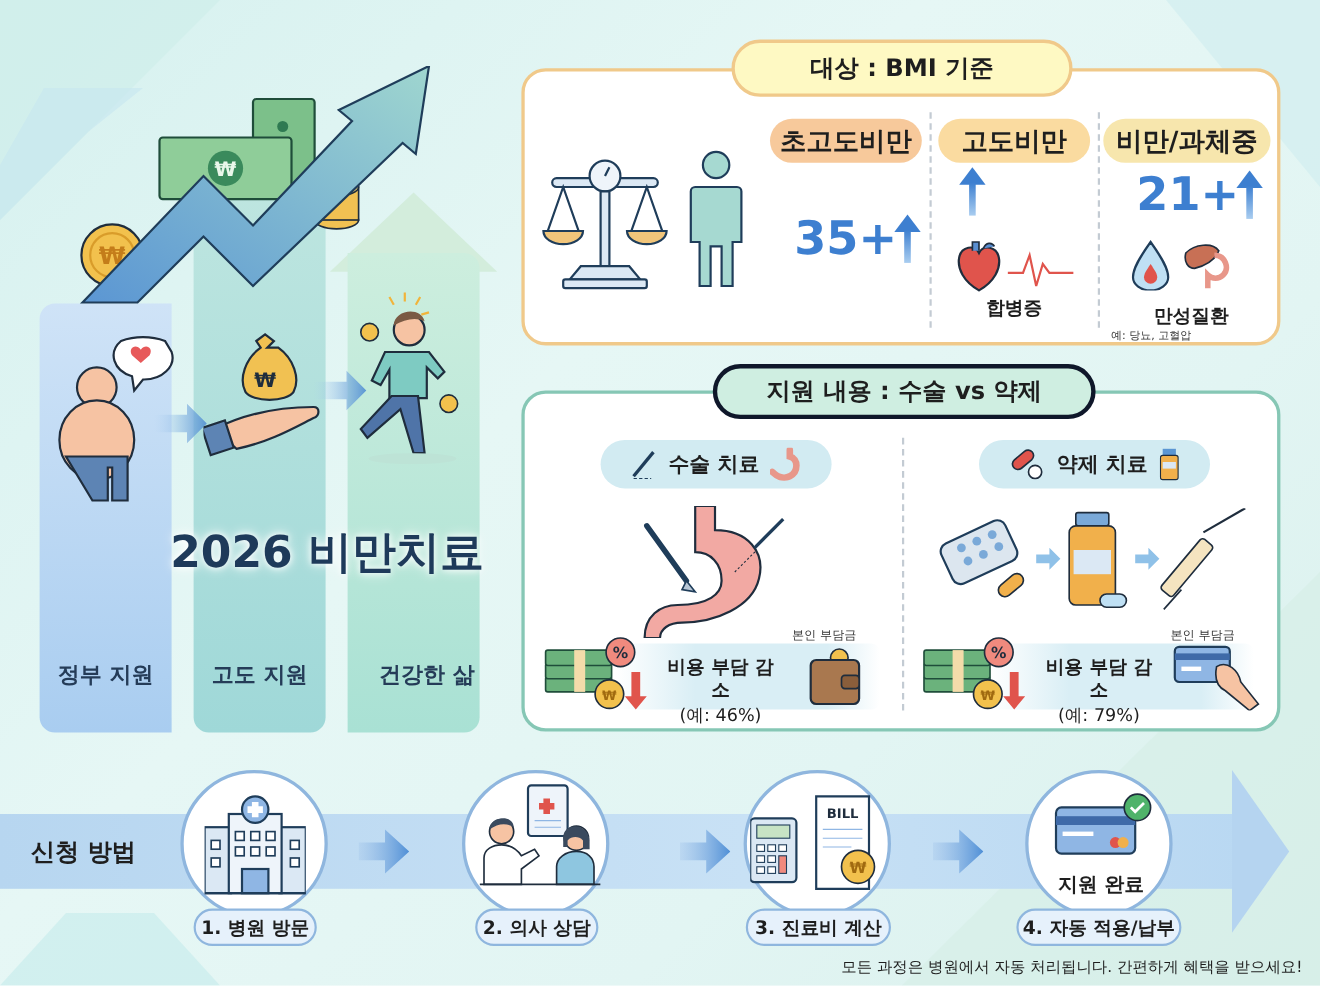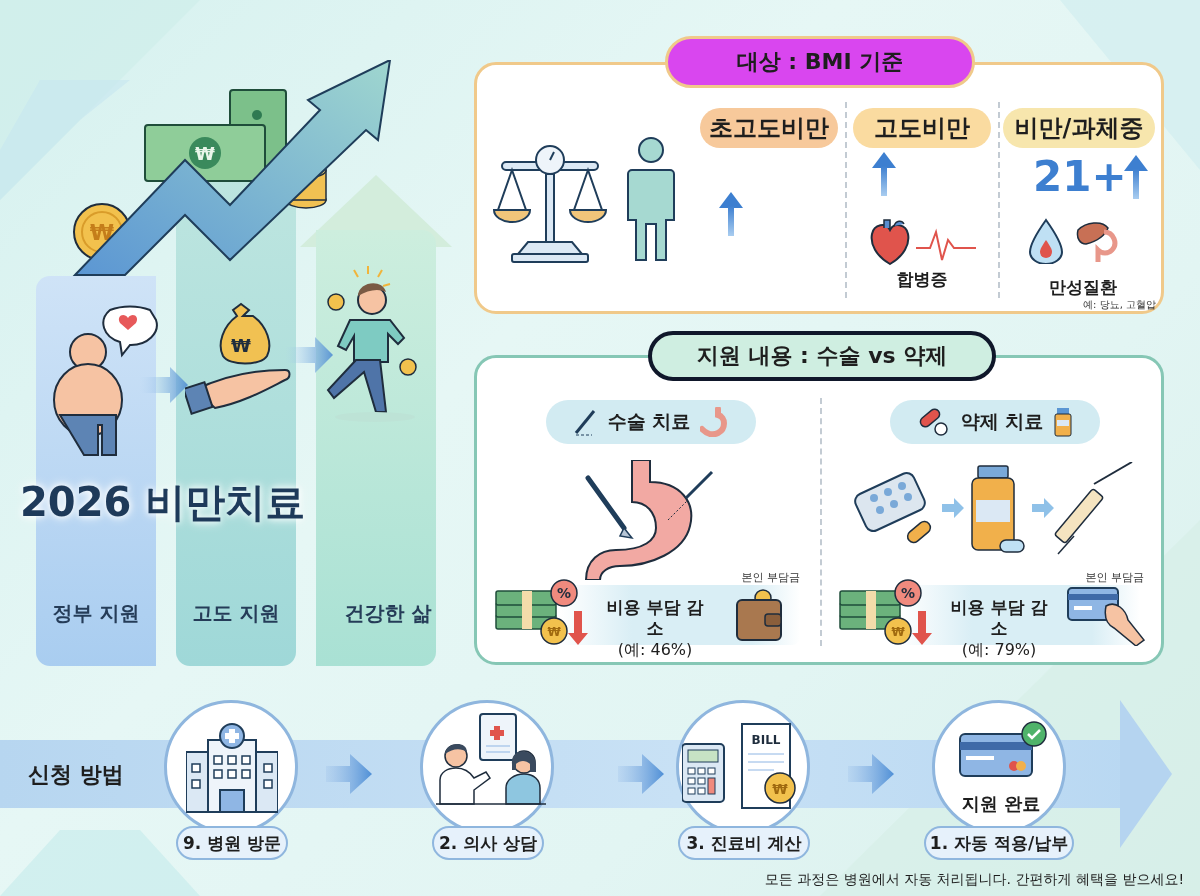--- a/index.html
+++ b/index.html
@@ -6,40 +6,40 @@
 html,body{width:1200px;height:896px;overflow:hidden}
 body{font-family:"DejaVu Sans","Liberation Sans",sans-serif;background:linear-gradient(135deg,#d6f1ef 0%,#e6f7f5 40%,#e2f5f3 70%,#d9f0ec 100%);position:relative;color:#1f2d3d}
 .bgshape{position:absolute;pointer-events:none}
 .abs{position:absolute}
 
 .col{position:absolute;top:276px;width:120px;height:390px;border-radius:14px}
 .col1{left:36px;background:linear-gradient(180deg,#cfe3f7,#a9cdf0);border-radius:14px 0 0 14px}
 .col2{left:176px;top:150px;height:516px;background:linear-gradient(180deg,#bfe6e0,#9fd8d8)}
 .col3{left:316px;top:230px;height:436px;background:linear-gradient(180deg,#cdeede,#a9e1d4);border-radius:0 14px 14px 0}
 .arrowhead3{position:absolute;left:300px;top:175px;width:0;height:0;border-left:76px solid transparent;border-right:76px solid transparent;border-bottom:72px solid #d3eddc}
-.hero-title{position:absolute;left:20px;top:478px;width:420px;text-align:left;font-weight:bold;font-size:40px;line-height:48px;color:#1e3a5a;text-shadow:0 0 12px #fff,0 0 6px #fff}
+.hero-title{position:absolute;left:20px;top:478px;width:420px;text-align:right;font-weight:bold;font-size:40px;line-height:48px;color:#1e3a5a;text-shadow:0 0 12px #fff,0 0 6px #fff}
 .col-label{position:absolute;top:600px;width:140px;text-align:center;font-size:20px;font-weight:bold;color:#253c58}
 
 .panel{position:absolute;background:#fff;border-radius:22px}
 .p1{left:474px;top:62px;width:690px;height:252px;border:3px solid #f0c98a}
 .p2{left:474px;top:355px;width:690px;height:310px;border:3px solid #86c7b5}
 .pill{position:absolute;border-radius:30px;display:flex;align-items:center;justify-content:center;font-weight:bold;color:#1e1e1e}
-.head1{left:665px;top:36px;width:310px;height:52px;background:#d946ef;border:3px solid #f0c98a;font-size:22px}
+.head1{left:665px;top:36px;width:310px;height:52px;background:#fef9c3;border:3px solid #f0c98a;font-size:22px}
 .head2{left:648px;top:331px;width:348px;height:50px;background:#cfeee1;border:4px solid #0f172a;font-size:22px}
 .cat{height:40px;top:108px;font-size:24px}
 .cat1{left:700px;width:138px;background:#f7c99b}
 .cat2{left:853px;width:138px;background:#fadba0}
 .cat3{left:1003px;width:152px;background:#f7e6ad}
 .bmi{position:absolute;font-weight:bold;font-size:42px;color:#3d7fd0;display:flex;align-items:center}
 .up{display:inline-block;width:14px;height:44px;position:relative;margin-left:2px}
 .up:before{content:"";position:absolute;left:-5px;top:0;border-left:12px solid transparent;border-right:12px solid transparent;border-bottom:16px solid #3d7fd0}
 .up:after{content:"";position:absolute;left:4px;top:14px;width:6px;height:30px;background:linear-gradient(#3d7fd0,#a9cdf0)}
 .vdash{position:absolute;width:0;border-left:2px dashed #c3cbd3}
 .sub{position:absolute;font-weight:bold;font-size:17px;text-align:center;color:#1e1e1e}
-.tiny{position:absolute;font-size:10px;color:#333;text-align:right}
+.tiny{position:absolute;font-size:10px;color:#333;text-align:left}
 .tpill{height:44px;top:400px;background:#d2ebf2;font-size:19px;gap:10px}
 .cost{position:absolute;top:585px;height:60px;background:linear-gradient(90deg,rgba(210,235,242,0),#d9eef5 30%,#d9eef5 80%,rgba(210,235,242,0));border-radius:8px}
 .cost-text{position:absolute;text-align:center;font-size:16px;line-height:21px;color:#1e1e1e}
 .cost-text b{display:block;font-size:17px}
 
 .band{position:absolute;left:0;top:740px;width:1130px;height:68px;background:linear-gradient(90deg,#b7d6f0,#c8e1f5 60%,#b9d8f2)}
 .bandhead{position:absolute;left:1120px;top:700px;width:0;height:0;border-top:74px solid transparent;border-bottom:74px solid transparent;border-left:52px solid #b5d4f0}
 .step-title{position:absolute;left:28px;top:760px;font-weight:bold;font-size:22px;color:#1e1e1e}
 .circle{position:absolute;top:700px;width:134px;height:134px;border-radius:50%;background:#fff;border:3px solid #8fb6de}
 .slabel{position:absolute;top:826px;height:34px;border-radius:20px;background:#e6f1fb;border:2px solid #8fb6de;font-weight:bold;font-size:17px;display:flex;align-items:center;justify-content:center;color:#1e1e1e}
@@ -160,20 +160,21 @@
   </svg>
 
   <div class="vdash" style="left:845px;top:102px;height:196px"></div>
   <div class="vdash" style="left:998px;top:102px;height:196px"></div>
 
   <div class="pill cat cat1">초고도비만</div>
   <div class="pill cat cat2">고도비만</div>
   <div class="pill cat cat3">비만/과체중</div>
 
   <div class="bmi" style="left:722px;top:192px">
+      <span>35+</span>
       <span class="up"></span>
     </div>
   <div class="bmi" style="left:875px;top:152px">
       <span class="up"></span>
     </div>
   <div class="bmi" style="left:1033px;top:152px">
       <span>21+</span>
       <span class="up"></span>
     </div>
 
@@ -320,21 +321,21 @@
         <rect x="42" y="48" width="8" height="8"></rect>
         <rect x="56" y="48" width="8" height="8"></rect>
         <rect x="6" y="42" width="8" height="8"></rect>
         <rect x="6" y="58" width="8" height="8"></rect>
         <rect x="78" y="42" width="8" height="8"></rect>
         <rect x="78" y="58" width="8" height="8"></rect>
       </g>
     <rect x="34" y="68" width="24" height="22" fill="#8fb6e4" stroke="#1f3d5a" stroke-width="2"></rect>
     <line x1="0" y1="90" x2="92" y2="90" stroke="#1f3d5a" stroke-width="2"></line>
   </svg>
-  <div class="slabel" style="left:176px;width:112px">9. 병원 방문</div>
+  <div class="slabel" style="left:176px;width:112px">1. 병원 방문</div>
 
   <svg class="sarrow" style="left:326px">
       <defs>
         <linearGradient id="sa" x1="0" x2="1">
           <stop offset="0" stop-color="#8fb6e4" stop-opacity="0.2"></stop>
           <stop offset="1" stop-color="#4f8fd6"></stop>
         </linearGradient>
       </defs>
       <polygon points="0,14 24,14 24,2 46,22 24,42 24,30 0,30" fill="url(#sa)"></polygon>
     </svg>
@@ -393,16 +394,16 @@
   <svg class="abs" style="left:958px;top:720px" width="90" height="60">
     <rect x="2" y="14" width="72" height="42" rx="5" fill="#8fb6e4" stroke="#1f3d5a" stroke-width="2"></rect>
     <rect x="2" y="22" width="72" height="8" fill="#3f6aa8"></rect>
     <rect x="8" y="36" width="28" height="4" fill="#fff"></rect>
     <circle cx="56" cy="46" r="5" fill="#e0544c"></circle>
       <circle cx="63" cy="46" r="5" fill="#f1b04b"></circle>
     <circle cx="76" cy="14" r="12" fill="#4fb36a" stroke="#1f2d3d" stroke-width="1.5"></circle>
     <path d="M70 14 l4 4 l8 -8" fill="none" stroke="#fff" stroke-width="2.5"></path>
   </svg>
   <div class="sub" style="left:938px;top:792px;width:126px;font-size:18px">지원 완료</div>
-  <div class="slabel" style="left:924px;width:150px">1. 자동 적용/납부</div>
+  <div class="slabel" style="left:924px;width:150px">4. 자동 적용/납부</div>
 
   <div class="footnote">모든 과정은 병원에서 자동 처리됩니다. 간편하게 혜택을 받으세요!</div>
 </section>
 
 </body></html>

